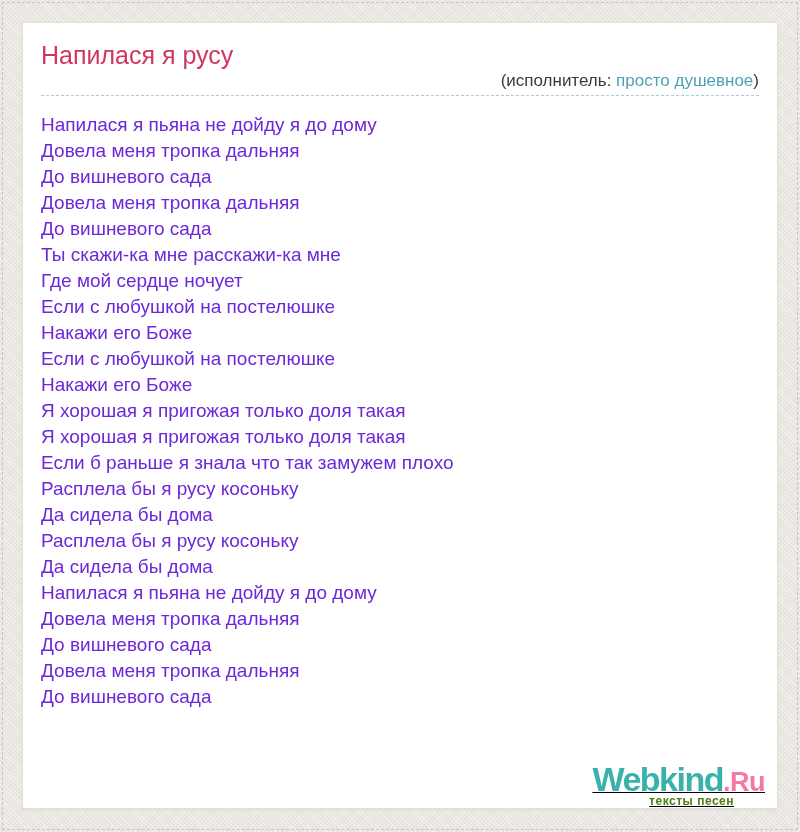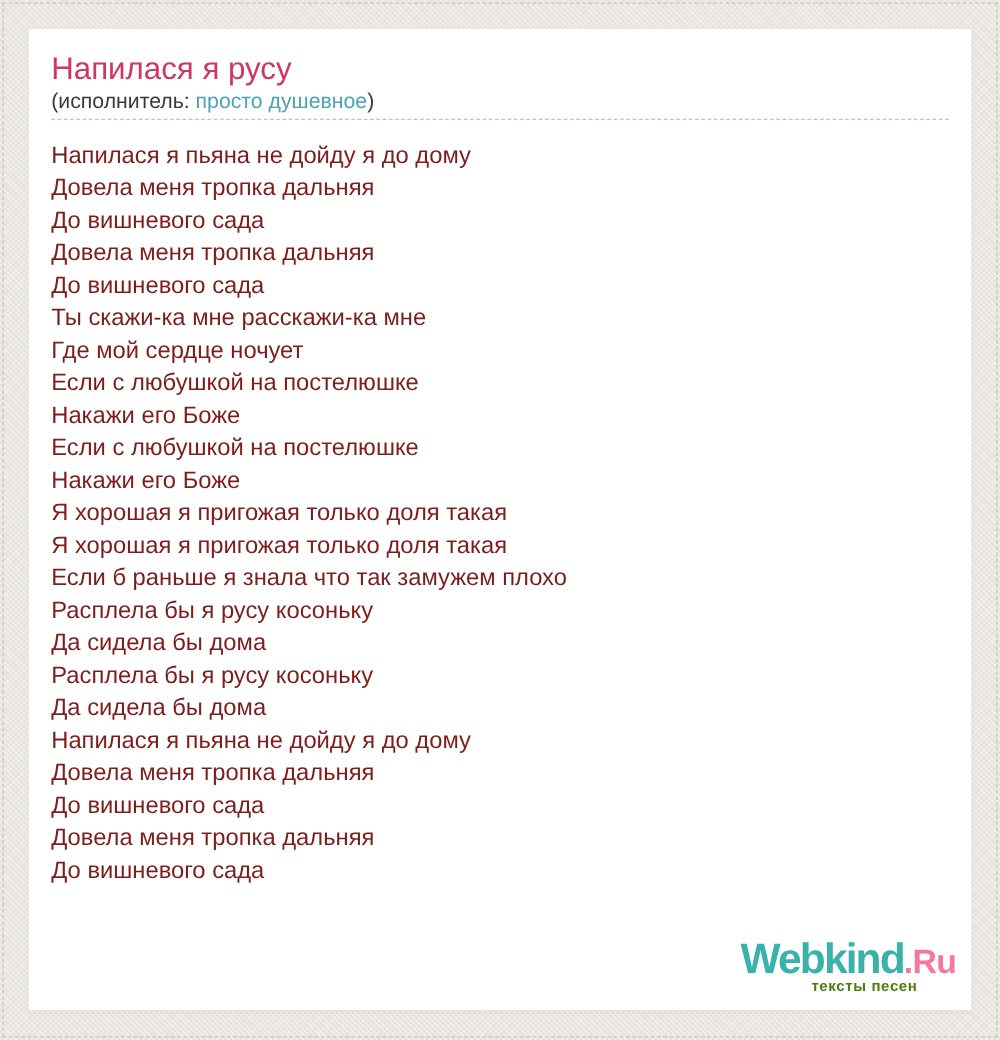--- a/index.html
+++ b/index.html
@@ -42,40 +42,42 @@
     font-weight: 400;
     color: #cf3660;
   }
   .artist-line {
     margin-top: 2px;
     font-size: 17px;
     line-height: 20px;
     color: #3a3a3a;
     padding-bottom: 4px;
     border-bottom: 1px dashed #a9ccd6;
+    text-align: right;
   }
   .artist-link {
     color: #4da3b2;
     text-decoration: none;
     cursor: pointer;
   }
   .lyrics {
     margin-top: 16px;
     font-size: 19px;
     line-height: 26px;
-    color: #7f1d1d;
+    color: #6d28d9;
   }
   .logo {
     position: absolute;
     right: 12px;
-    bottom: 13px;
+    bottom: 1px;
     text-align: right;
     line-height: 1;
     cursor: pointer;
     white-space: nowrap;
+    text-decoration: underline;
   }
   .logo .brand {
     font-size: 34px;
     font-weight: 700;
     letter-spacing: -1.5px;
     color: #38b2aa;
   }
   .logo .brand-suffix {
     font-size: 27px;
     font-weight: 700;

